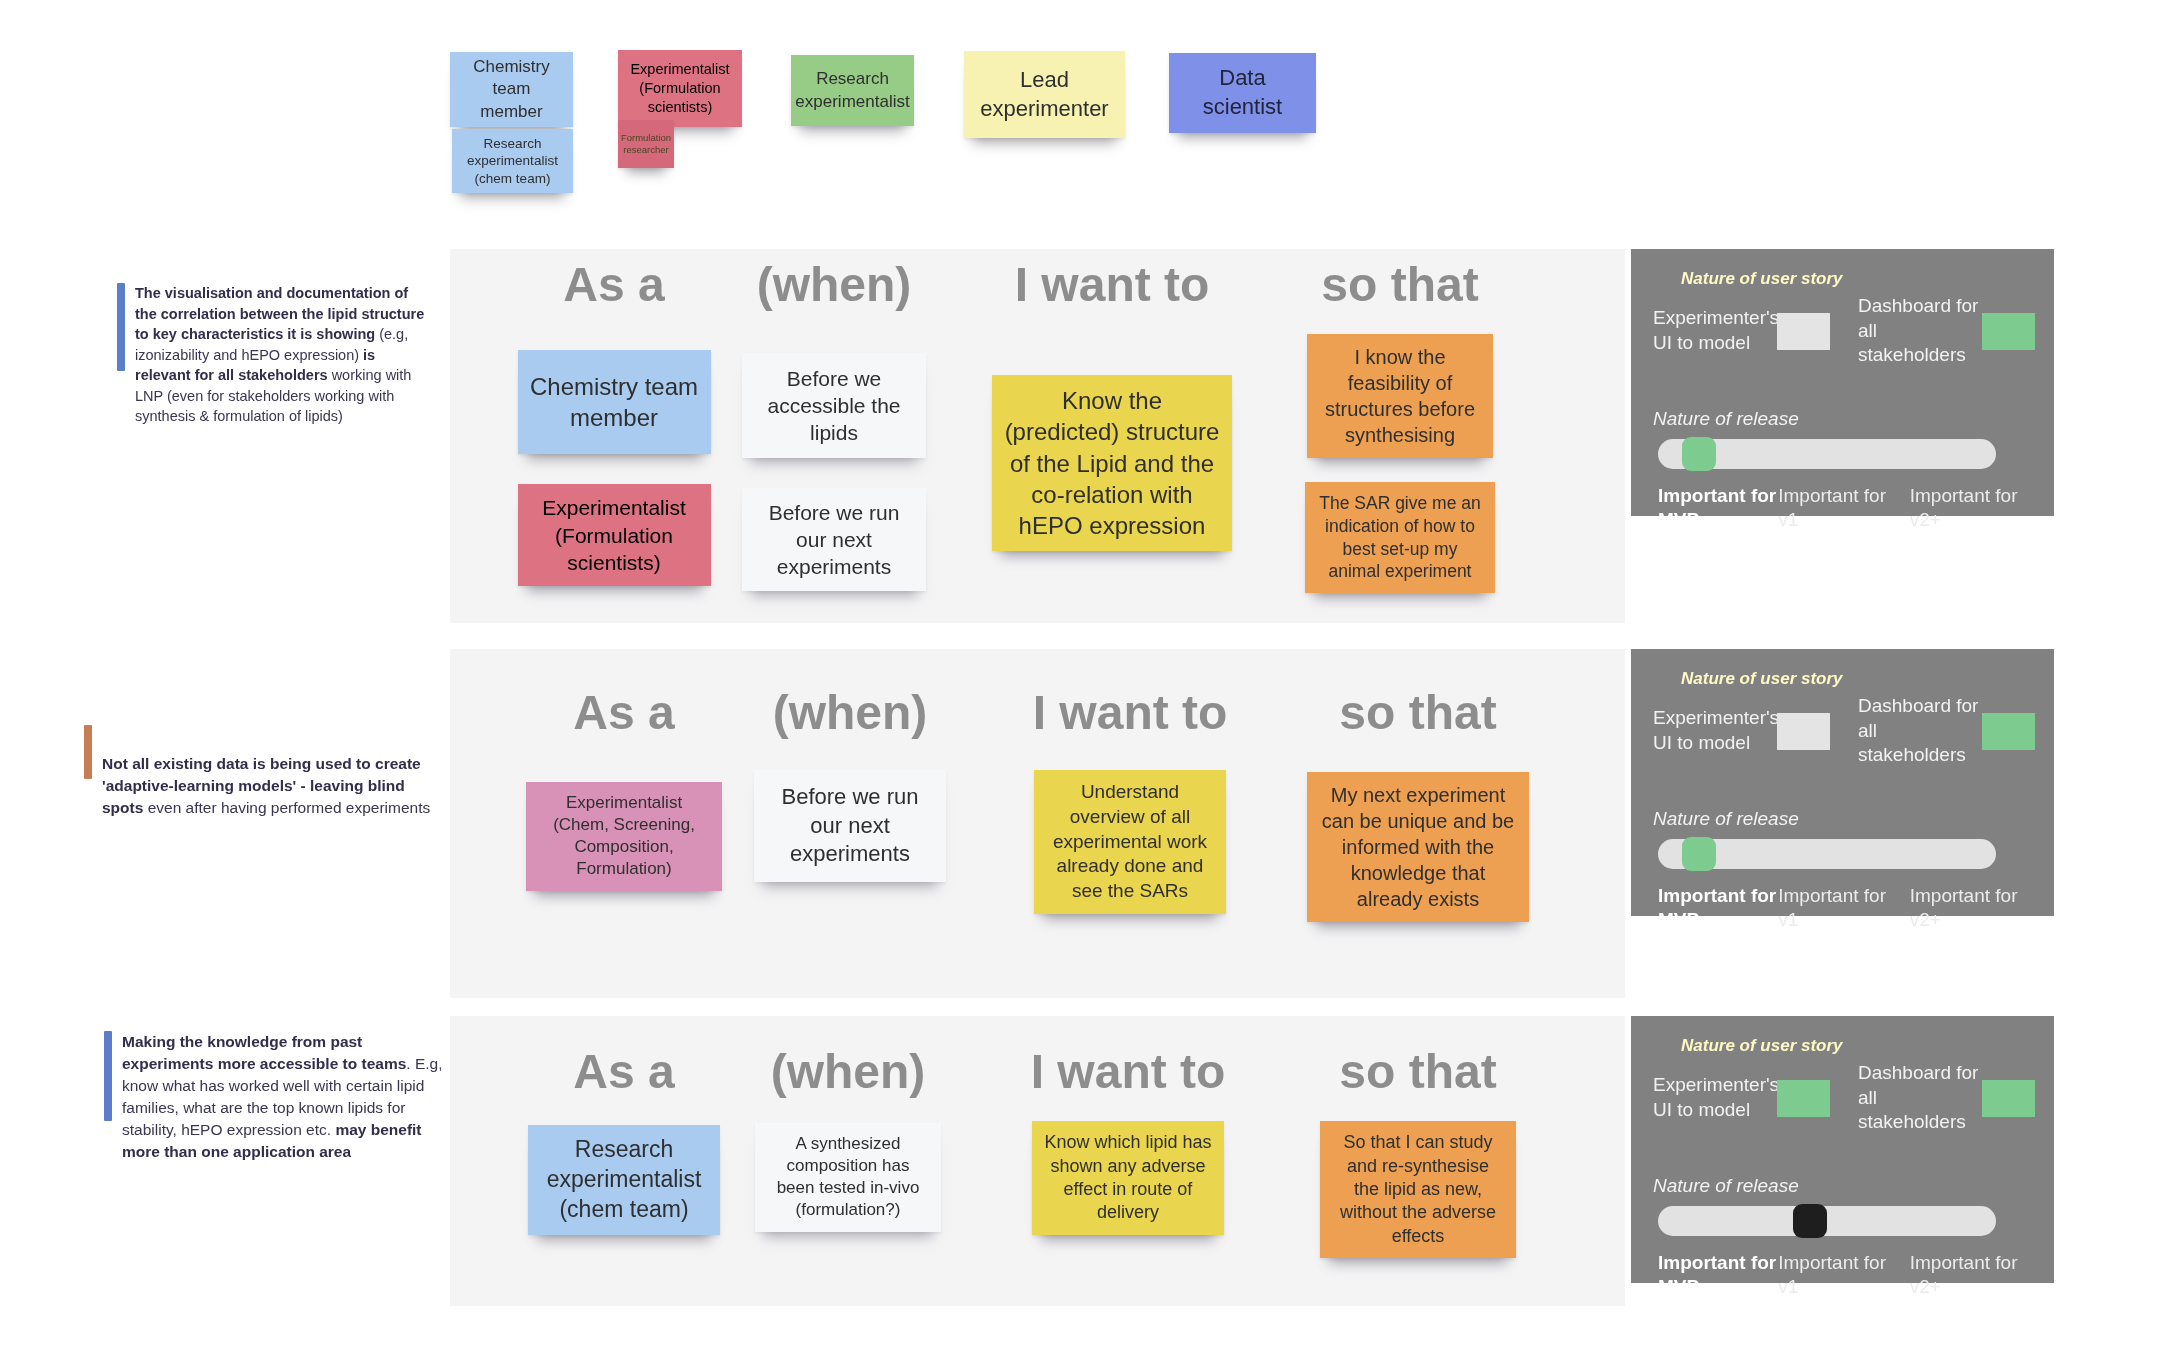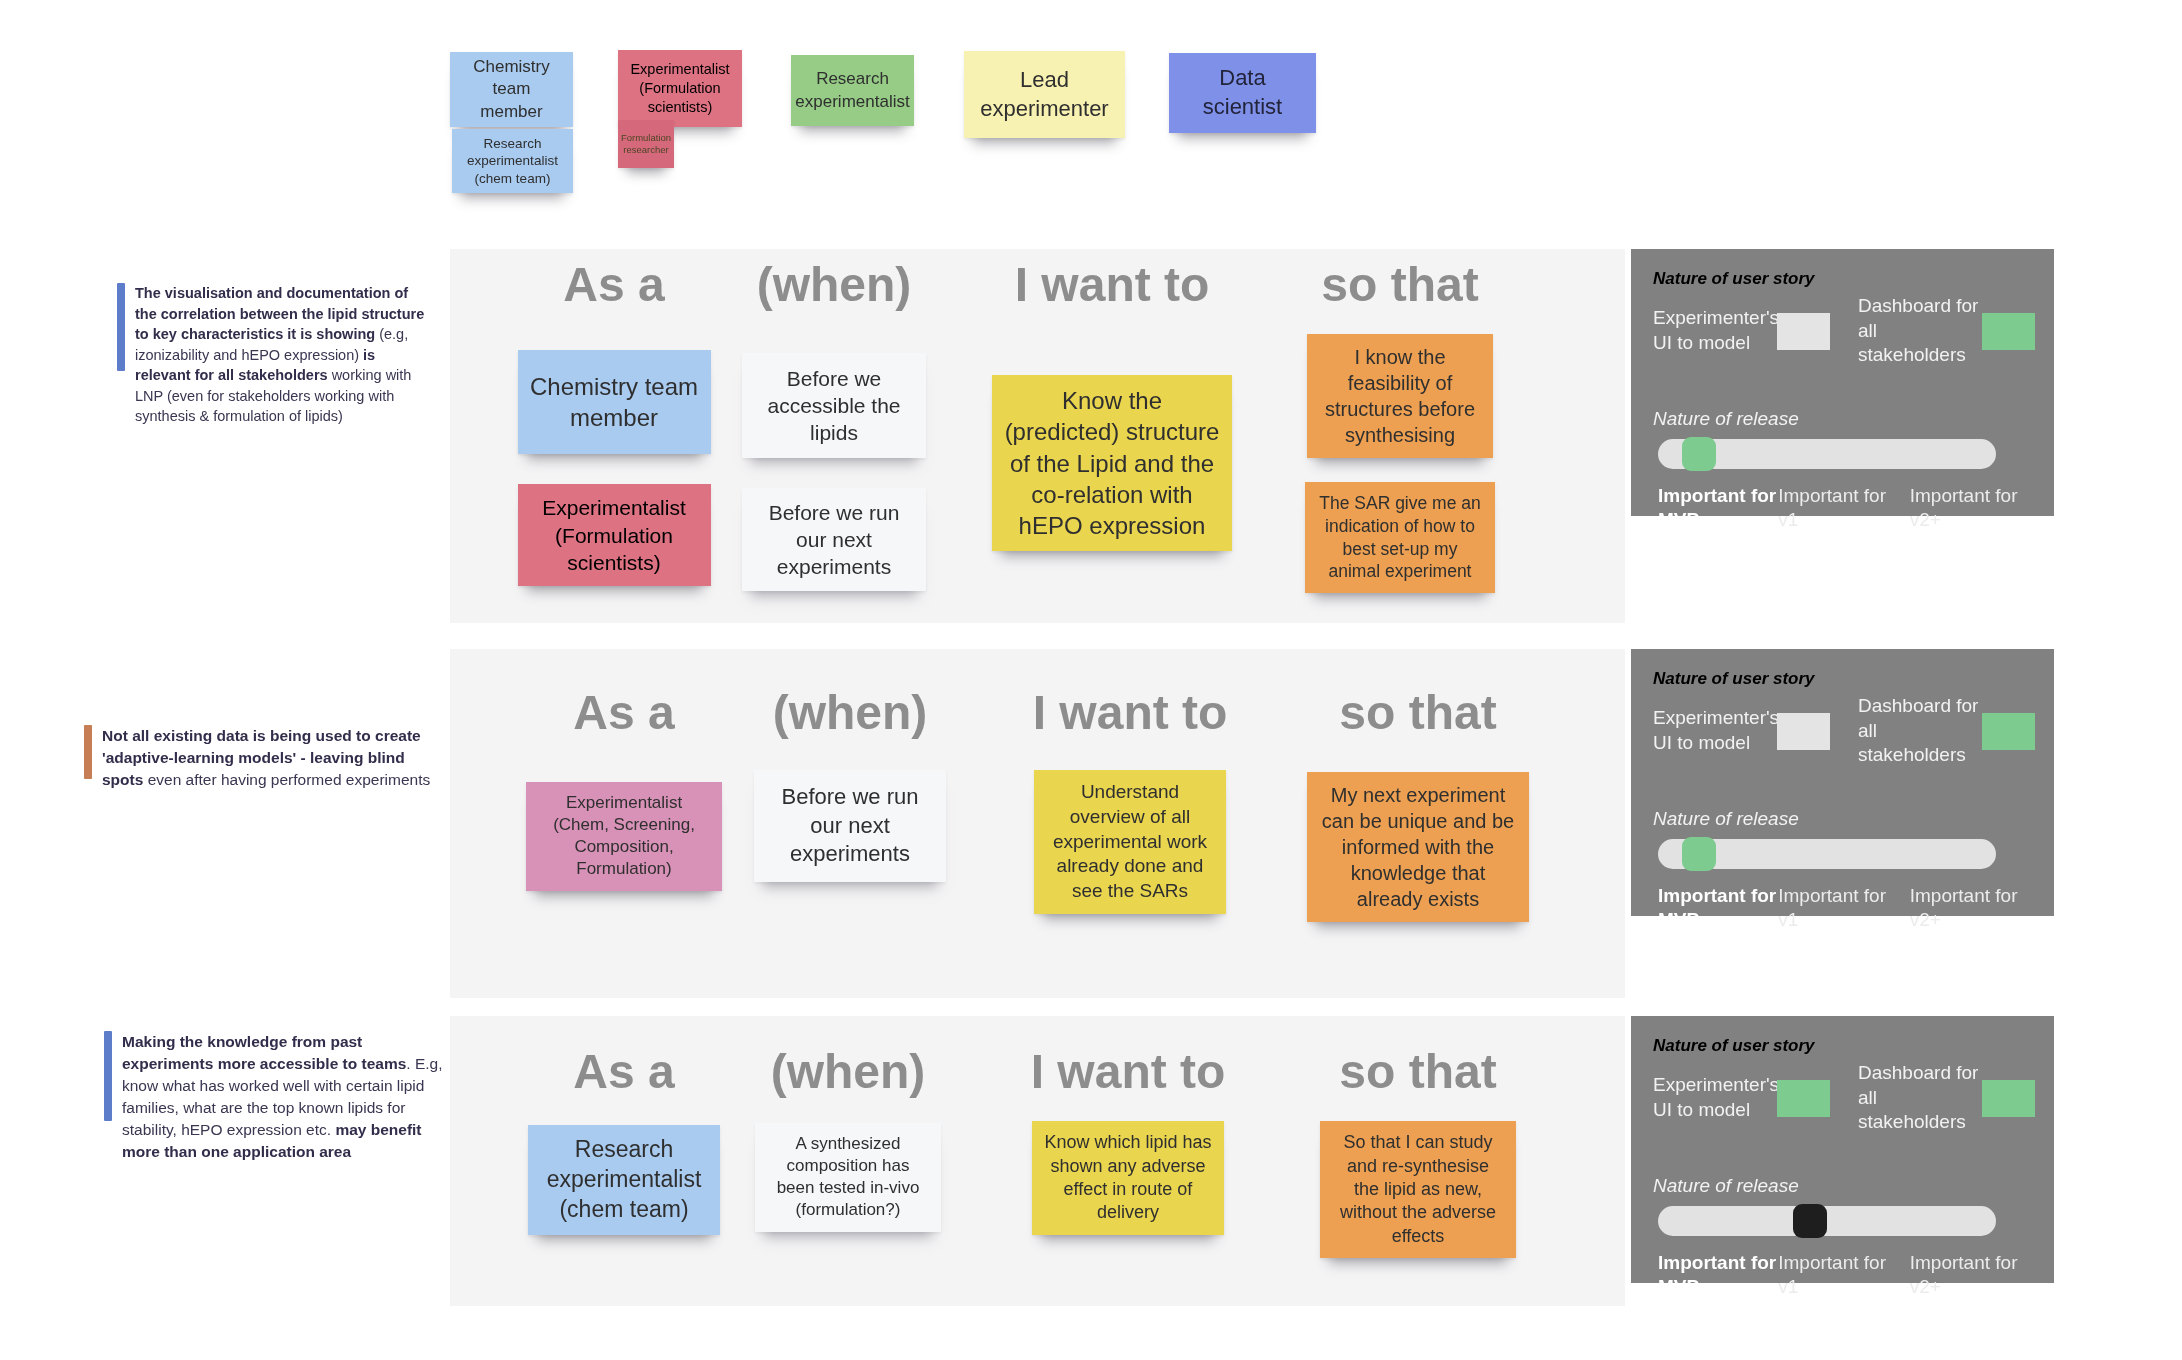--- a/index.html
+++ b/index.html
@@ -31,21 +31,21 @@
   .ann-text{margin:0;font-size:15px;line-height:1.42;color:#3a3550;}
   .ann-text b{color:#322d4b;}
   
   .row{position:absolute;left:450px;width:1175px;background:#f4f4f5;}
   .col{position:absolute;top:0;width:320px;transform:translateX(-50%);
        display:flex;flex-direction:column;align-items:center;}
   .col-header{font-size:48px;font-weight:bold;color:#8d8d8d;margin:0;line-height:1.15;}
   
   .panel{position:absolute;left:1631px;width:423px;height:267px;background:#818181;
          box-sizing:border-box;padding:20px 24px 0 22px;color:#f4f4f4;}
-  .panel-title{font-size:17px;font-weight:bold;font-style:italic;color:#000000;}
+  .panel-title{font-size:17px;font-weight:bold;font-style:italic;color:#fef9c3;margin-left:28px;}
   .panel-items{display:flex;margin-top:5px;}
   .panel-item{display:flex;align-items:center;}
   .panel-item + .panel-item{margin-left:28px;}
   .panel-label{font-size:19px;line-height:1.3;width:124px;color:#f2f2f2;}
   .swatch{width:53px;height:37px;display:inline-block;}
   .release-label{font-size:19px;font-style:italic;margin-top:40px;color:#f2f2f2;}
   .slider-track{position:relative;margin-top:9px;margin-left:5px;width:338px;height:30px;
                 background:#e2e2e2;border-radius:15px;}
   .slider-knob{position:absolute;top:-2px;width:34px;height:34px;border-radius:9px;}
   .scale{display:flex;margin-top:15px;margin-left:5px;font-size:19px;line-height:1.28;color:#ececec;}
@@ -63,21 +63,21 @@
 <div class="note n-green legend-note" style="left:791px;top:55px;width:123px;height:71px;font-size:17px;">Research experimentalist</div>
 <div class="note n-paleyellow legend-note" style="left:964px;top:51px;width:161px;height:87px;font-size:22px;">Lead experimenter</div>
 <div class="note n-indigo legend-note" style="left:1169px;top:53px;width:147px;height:80px;font-size:22px;">Data scientist</div>
 
 <div class="annotation" style="left:117px;top:283px;width:312px;">
   <div class="ann-bar" style="height: 88px; background: rgb(93, 124, 201);"></div>
   <p class="ann-text" style="font-size:14.5px;"><b>The visualisation and documentation of the correlation between the lipid structure to key characteristics it is showing</b><span> (e.g, izonizability and hEPO expression) </span><b>is relevant for all stakeholders</b><span> working with LNP  (even for stakeholders working with synthesis &amp; formulation of lipids)</span></p>
 </div>
 <div class="annotation" style="left:84px;top:725px;width:356px;">
   <div class="ann-bar" style="height: 54px; background: rgb(200, 126, 84);"></div>
-  <p class="ann-text" style="font-size:15.5px;"><b>Not all existing data is being used to create 'adaptive-learning models' - leaving blind spots</b><span> even after having performed experiments</span></p>
+  <p class="ann-text" style="font-size:15.5px;margin-top:28px;"><b>Not all existing data is being used to create 'adaptive-learning models' - leaving blind spots</b><span> even after having performed experiments</span></p>
 </div>
 <div class="annotation" style="left:78px;top:1031px;width:348px;padding-left:26px;">
   <div class="ann-bar" style="height: 90px; background: rgb(93, 124, 201);"></div>
   <p class="ann-text" style="font-size:15.5px;"><b>Making the knowledge from past experiments more accessible to teams</b><span>. E.g, know what has worked well with certain lipid families, what are the top known lipids for stability, hEPO expression etc. </span><b>may benefit more than one application area</b><span></span></p>
 </div>
 
 <section class="row" style="top:249px;height:374px;">
   <div class="col" style="left:164px;">
     <h2 class="col-header" style="margin-top:8px;">As a</h2>
     <div class="note n-blue" style="width:193px;min-height:104px;font-size:24px;margin-top:38px;">Chemistry team member</div>

